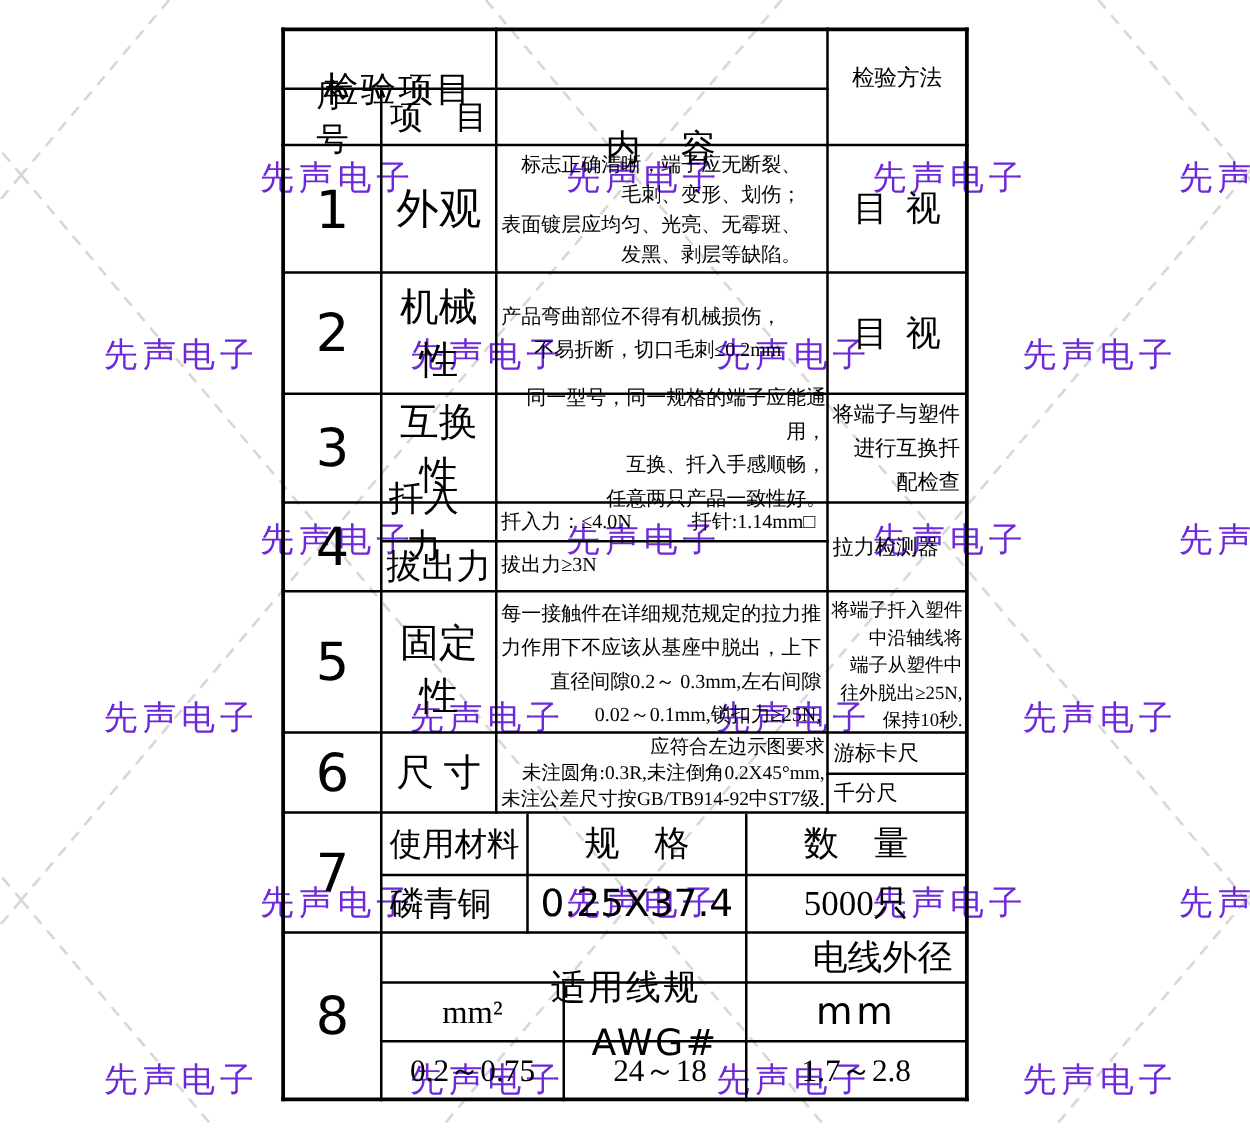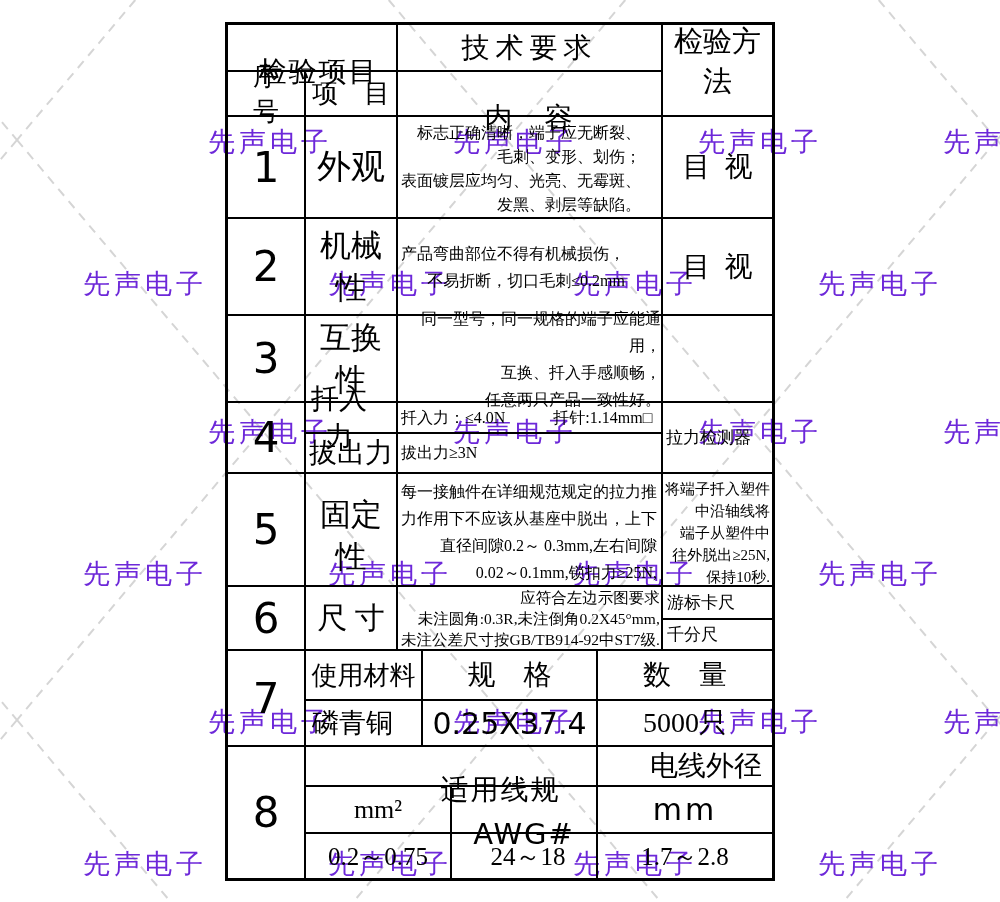--- a/index.html
+++ b/index.html
@@ -91,22 +91,21 @@
   <div class="ln" style="left:228px;top:585px;width:546px;height:2px"></div>
   <div class="ln" style="left:661px;top:618px;width:113px;height:2px"></div>
   <div class="ln" style="left:228px;top:649px;width:546px;height:2px"></div>
   <div class="ln" style="left:304px;top:699px;width:470px;height:2px"></div>
   <div class="ln" style="left:228px;top:745px;width:546px;height:2px"></div>
   <div class="ln" style="left:304px;top:785px;width:470px;height:2px"></div>
   <div class="ln" style="left:304px;top:832px;width:470px;height:2px"></div>
   <div class="ln" style="left:225px;top:878px;width:550px;height:3px"></div>
 
   <div class="cell hdr sp2" style="left:240px;top:25px;width:157px;height:45px">检验项目</div>
-  <div class="cell hdr sp6" style="left:398px;top:25px;width:263px;height:45px">技术要求</div>
-  <div class="cell" style="left:663px;top:25px;width:109px;height:73px;font-size:29px">检验方法</div>
+  <div class="cell" style="left:663px;top:25px;width:109px;height:73px;font-size:18px">检验方法</div>
   <div class="cell mid" style="left:228px;top:72px;width:76px;height:43px">序　号</div>
   <div class="cell mid" style="left:306px;top:72px;width:90px;height:43px">项　目</div>
   <div class="cell hdr sp2" style="left:398px;top:72px;width:263px;height:43px">内　容</div>
 
   <div class="cell num" style="left:228px;top:117px;width:76px;height:100px">1</div>
   <div class="cell item-lg" style="left:306px;top:117px;width:90px;height:100px">外观</div>
   <div class="cell left top body-s" style="left:401px;top:121px;width:258px;height:94px">标志正确清晰，端子应无断裂、
 毛刺、变形、划伤；
 表面镀层应均匀、光亮、无霉斑、
 发黑、剥层等缺陷。</div>
@@ -116,20 +115,23 @@
   <div class="cell item" style="left:306px;top:219px;width:90px;height:95px">机械性</div>
   <div class="cell left body-m" style="left:401px;top:219px;width:258px;height:95px">产品弯曲部位不得有机械损伤，
 不易折断，切口毛刺≤0.2mm</div>
   <div class="cell big" style="left:663px;top:219px;width:109px;height:95px;white-space:pre">目  视</div>
 
   <div class="cell num" style="left:228px;top:316px;width:76px;height:85px">3</div>
   <div class="cell item" style="left:306px;top:316px;width:90px;height:85px">互换性</div>
   <div class="cell left body-m" style="left:401px;top:316px;width:260px;height:85px">同一型号，同一规格的端子应能通用，
 互换、扦入手感顺畅，
 任意两只产品一致性好。</div>
+  <div class="cell left meth" style="left:666px;top:316px;width:106px;height:85px">将端子与塑件
+进行互换扦
+配检查</div>
 
   <div class="cell num" style="left:228px;top:403px;width:76px;height:69px">4</div>
   <div class="cell" style="left:306px;top:403px;width:66px;height:29px;font-size:28px">扦入力</div>
   <div class="cell" style="left:306px;top:434px;width:90px;height:38px;font-size:28px">拔出力</div>
   <div class="cell left body-s" style="left:401px;top:403px;width:258px;height:29px">扦入力：≤4.0N　　　扦针:1.14mm□</div>
   <div class="cell left body-s" style="left:401px;top:434px;width:258px;height:38px">拔出力≥3N</div>
   <div class="cell left meth" style="left:666px;top:403px;width:106px;height:69px">拉力检测器</div>
 
   <div class="cell num" style="left:228px;top:474px;width:76px;height:111px">5</div>
   <div class="cell item" style="left:306px;top:480px;width:90px;height:111px">固定性</div>

